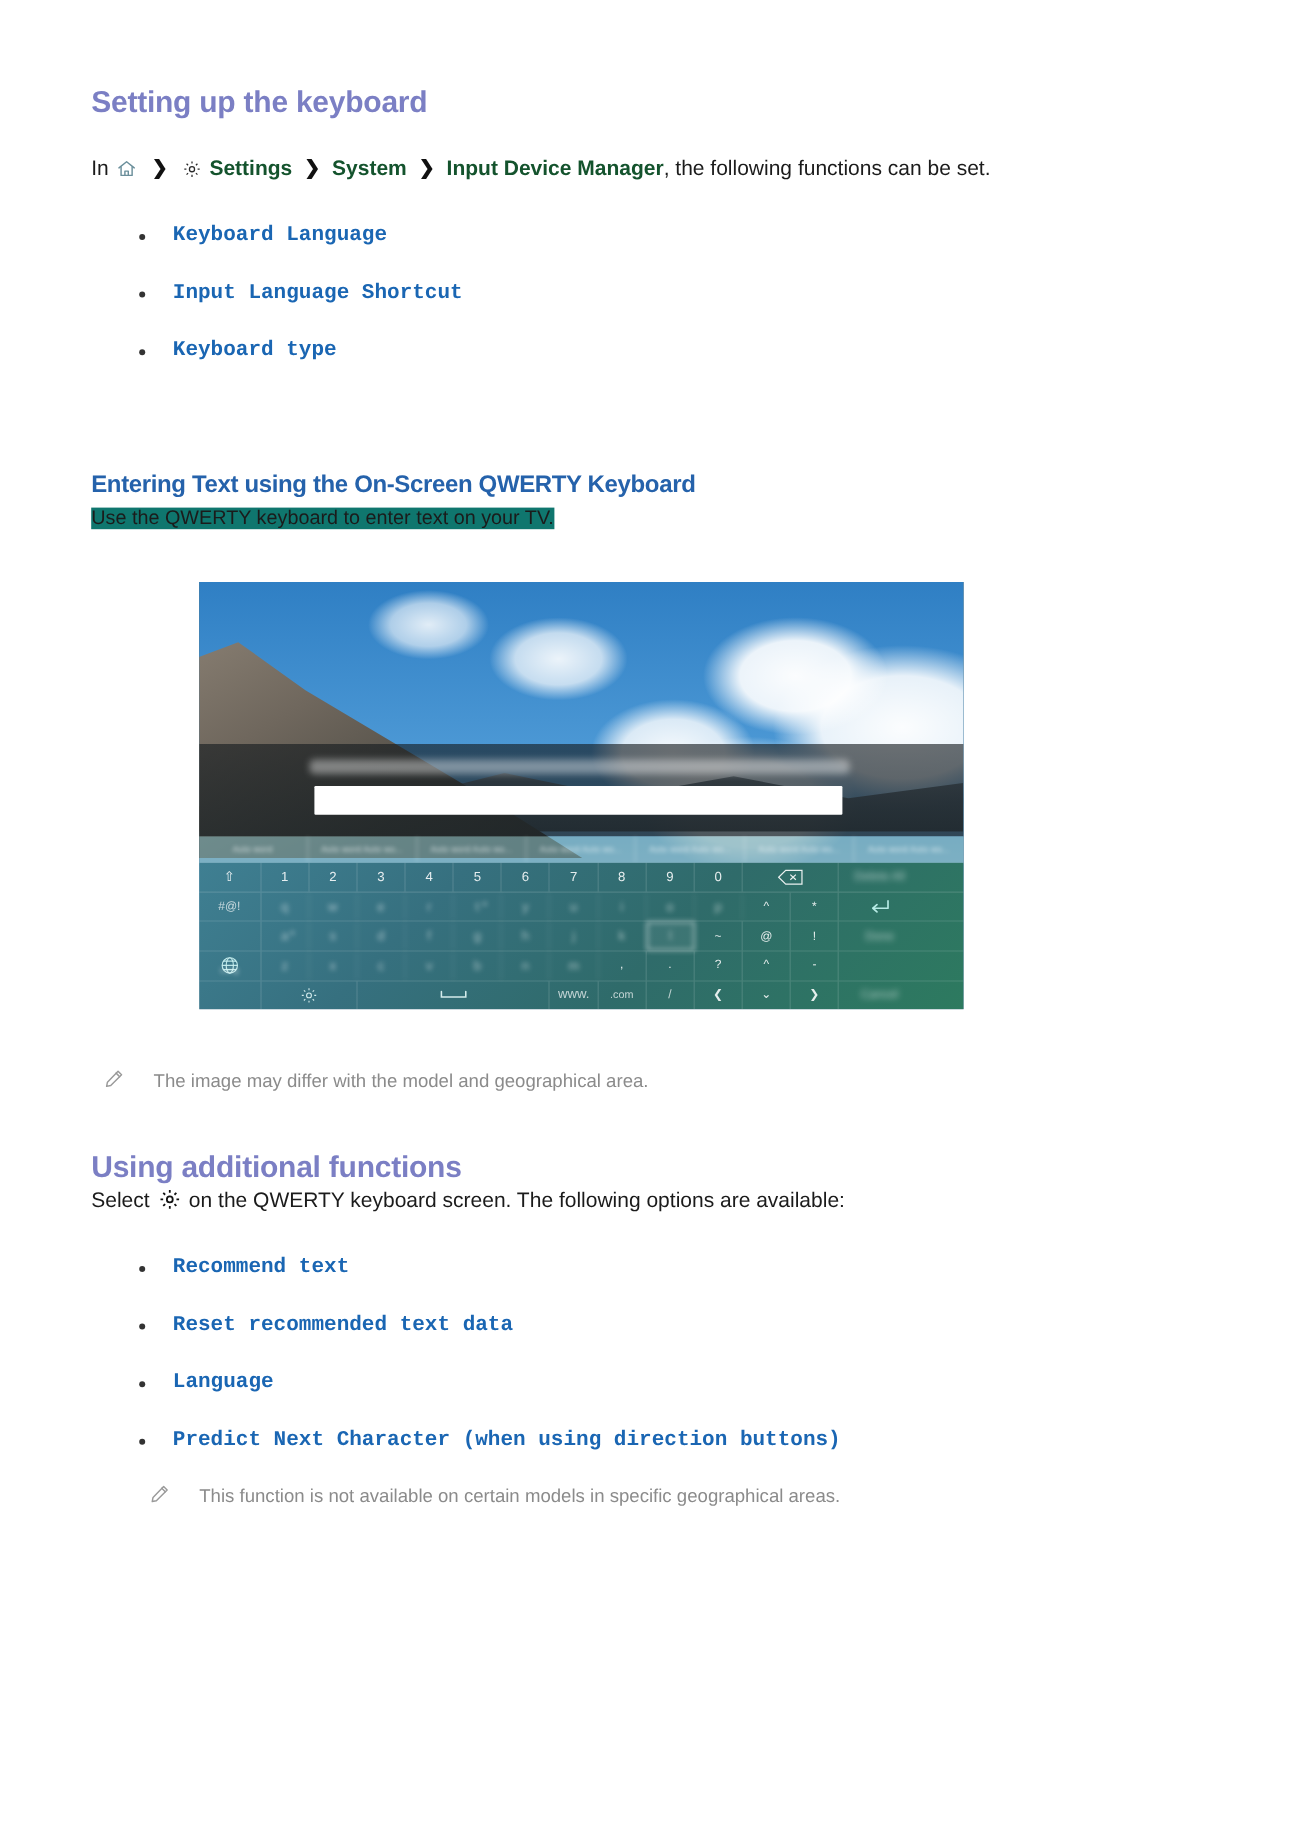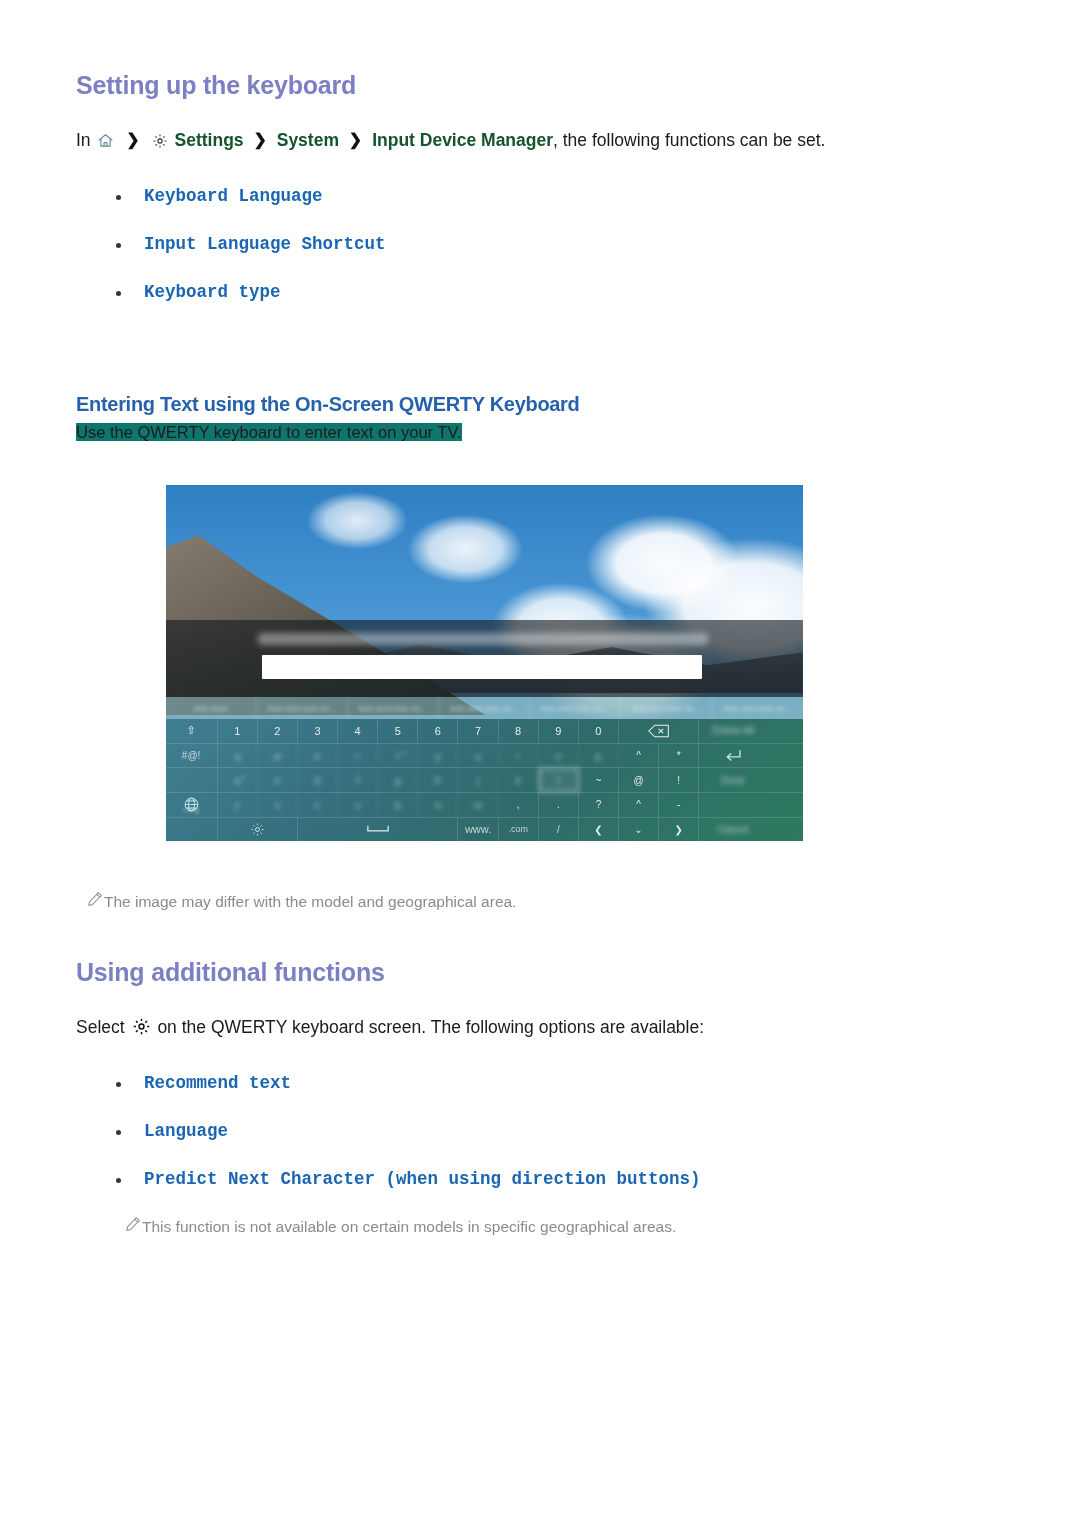--- a/index.html
+++ b/index.html
@@ -113,21 +113,21 @@
     height: 5px;
     border-radius: 50%;
     background: #333;
   }
   .list-top-1 { margin-top: 30px !important; }
 
   
   .note-row {
     display: flex;
     align-items: flex-start;
-    gap: 0;
+    gap: 24px;
     color: #8b8b8b;
     font-size: 15.5px;
     line-height: 1.45;
   }
   .note-row.note-a { margin-top: 49px; padding-left: 10px; }
   .note-row.note-b { margin-top: 26px; padding-left: 48px; }
   .note-text { padding-top: 1px; }
 
   
   .figure {
@@ -469,36 +469,39 @@
         <path d="M16.5 3.6 20.4 7.5 8.4 19.5l-4.6.9.9-4.6z"></path>
           <path d="M14.4 5.7 18.3 9.6"></path>
       </svg>
     </span>
     <span class="note-text">The image may differ with the model and geographical area.</span>
   </div>
 
   <div style="height:42px"></div>
   <h2 class="sub-heading second">Using additional functions</h2>
 
-  <p class="body-text" style="margin-top:28px">
+  <p class="body-text" style="">
     <span>Select</span>
     <span class="icon-inline">
       <svg width="19" height="19" viewBox="0 0 24 24" fill="none" stroke="#111" stroke-width="1.9">
         <circle cx="12" cy="12" r="3.1"></circle>
         <path d="M12 2.2v2.8M12 19v2.8M21.8 12H19M5 12H2.2M18.9 5.1l-2 2M7.1 16.9l-2 2M18.9 18.9l-2-2M7.1 7.1l-2-2"></path>
       </svg>
     </span>
     <span>on the QWERTY keyboard screen. The following options are available:</span>
   </p>
 
   <ul class="bullet-list">
     <li class="list-top-1">
       <span>Recommend text</span>
     </li>
     <li>
+      <span>Reset recommended text data</span>
+    </li>
+    <li>
       <span>Language</span>
     </li>
     <li>
       <span>Predict Next Character (when using direction buttons)</span>
     </li>
   </ul>
 
   <div class="note-row note-b">
     <span>
       <svg width="18" height="18" viewBox="0 0 24 24" fill="none" stroke="#9a9a9a" stroke-width="1.6" stroke-linecap="round" stroke-linejoin="round">

